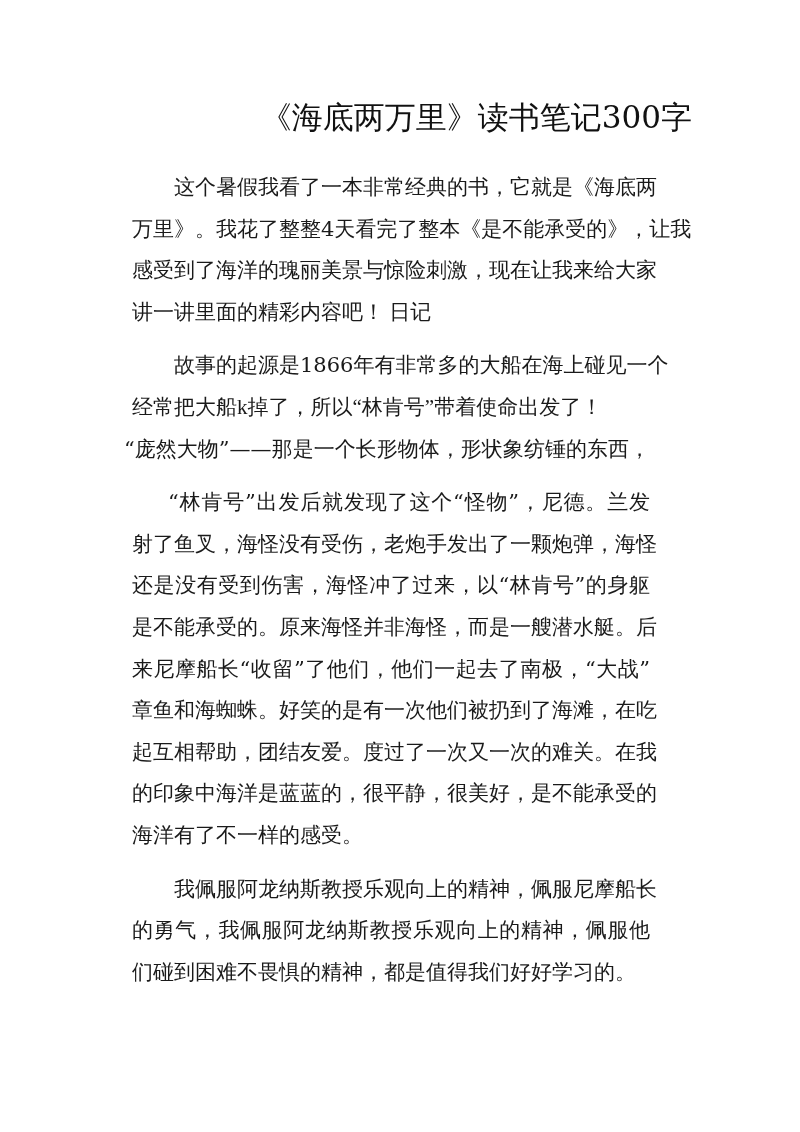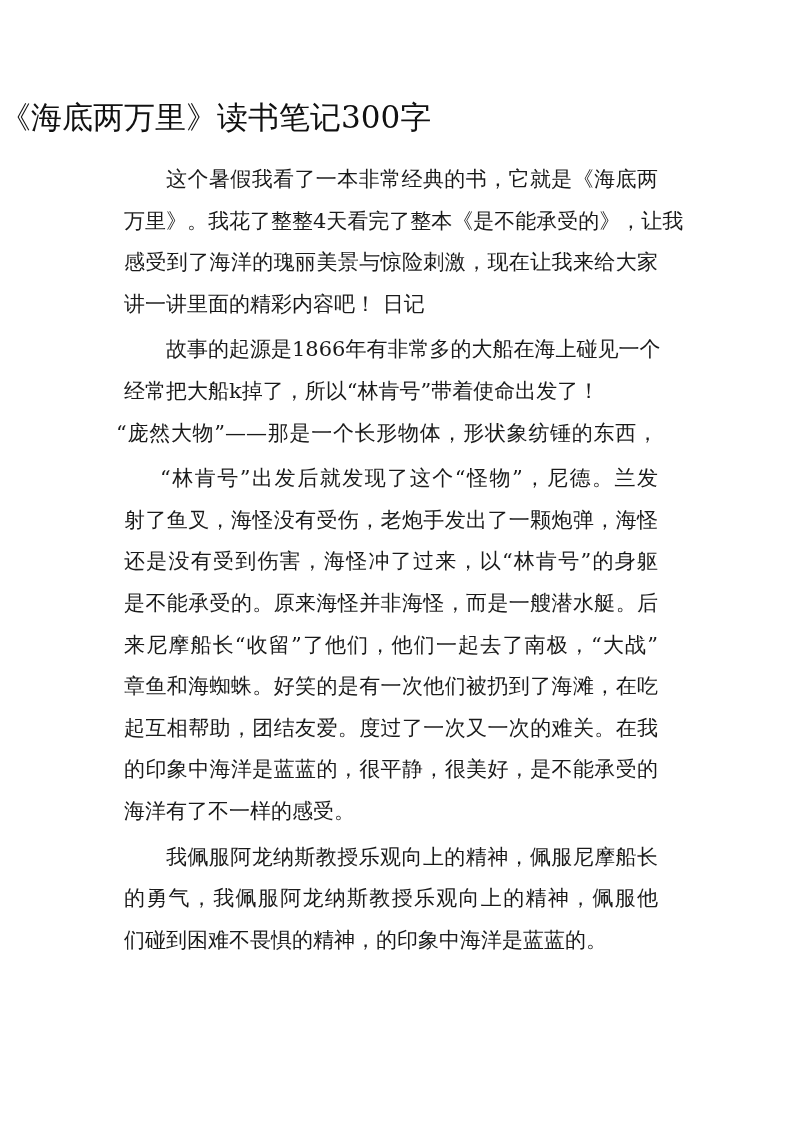--- a/index.html
+++ b/index.html
@@ -1,34 +1,34 @@
 <!DOCTYPE html>
 <html><head>
 <meta charset="utf-8">
 <style>
   html, body { margin: 0; padding: 0; background: #ffffff; }
   body { width: 800px; height: 1132px; position: relative; overflow: hidden; }
   .page {
     position: absolute; left: 0; top: 0; width: 800px; height: 1132px; background: #fff;
   }
   .title {
-    position: absolute; left: 0; top: 97px; width: 692px; text-align: left;
+    position: absolute; left: 0; top: 97px; width: 692px; text-align: right;
     font-family: "DejaVu Serif", "Liberation Serif", serif;
     font-size: 31px; color: #111; letter-spacing: 0px; line-height: 40px;
   }
   .body {
     position: absolute; left: 120px; top: 155px; width: 542px;
     font-family: "DejaVu Serif", "Liberation Serif", serif;
     font-size: 21px; line-height: 41.6px; color: #1a1a1a;
     text-align: justify;
   }
-  .para { margin: 4px; text-indent: 42px; }
+  .para { margin: 12px; text-indent: 42px; }
   .para + .para { margin-top: 2px; }
   .line { display: block; white-space: nowrap; text-align-last: justify; text-align: justify; }
-  .line.last { text-align-last: left; }
+  .line.last { text-align-last: left; font-family: Liberation Serif, serif; }
 </style>
 </head>
 <body>
 
 <div class="page">
   <div class="title">《海底两万里》读书笔记300字</div>
 
   <div class="body">
     <p class="para">
       <span class="line">这个暑假我看了一本非常经典的书，它就是《海底两</span>
@@ -51,16 +51,16 @@
       <span class="line" style="text-indent:0">来尼摩船长“收留”了他们，他们一起去了南极，“大战”</span>
       <span class="line" style="text-indent:0">章鱼和海蜘蛛。好笑的是有一次他们被扔到了海滩，在吃</span>
       <span class="line" style="text-indent:0">起互相帮助，团结友爱。度过了一次又一次的难关。在我</span>
       <span class="line" style="text-indent:0">的印象中海洋是蓝蓝的，很平静，很美好，是不能承受的</span>
       <span class="line last" style="text-indent:0">海洋有了不一样的感受。</span>
     </p>
 
     <p class="para">
       <span class="line">我佩服阿龙纳斯教授乐观向上的精神，佩服尼摩船长</span>
       <span class="line" style="text-indent:0">的勇气，我佩服阿龙纳斯教授乐观向上的精神，佩服他</span>
-      <span class="line last" style="text-indent:0">们碰到困难不畏惧的精神，的印象中海洋是蓝蓝的。</span>
+      <span class="line last" style="text-indent:0">们碰到困难不畏惧的精神，都是值得我们好好学习的。</span>
     </p>
   </div>
 </div>
 
 </body></html>

